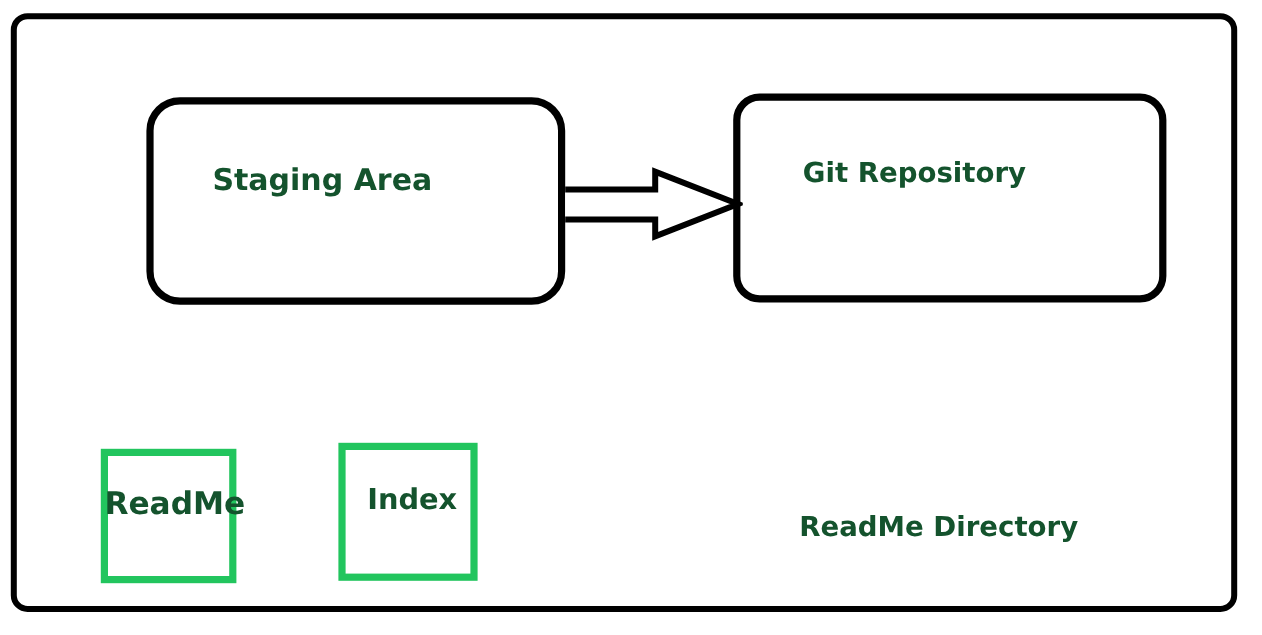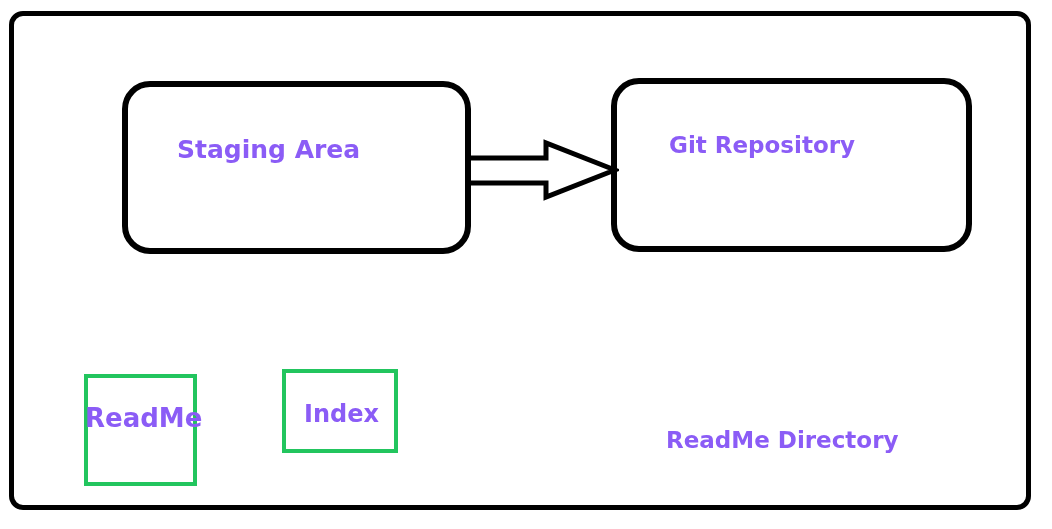--- a/index.html
+++ b/index.html
@@ -7,47 +7,47 @@
   body {
     position: relative;
     width: 1052px;
     height: 529px;
     font-family: "DejaVu Sans", "Liberation Sans", sans-serif;
     font-weight: bold;
     overflow: hidden;
   }
   .node-label {
     position: absolute;
-    color: #8b5cf6;
+    color: #14532d;
     white-space: nowrap;
     line-height: 1.1;
   }
   .container-box {
     position: absolute;
     left: 9px; top: 11px;
     width: 1022px; height: 499px;
     border: 5px solid #000;
     border-radius: 14px;
     background: #fff;
   }
   .rounded-node {
     position: absolute;
     border: 6px solid #000;
     border-radius: 28px;
     background: #fff;
   }
   .staging-node { left: 108px; top: 65px; width: 349px; height: 173px; }
-  .repo-node    { left: 597px; top: 62px; width: 361px; height: 174px; }
+  .repo-node    { left: 597px; top: 62px; width: 361px; height: 174px; border-radius: 22px; }
   .square-node {
     position: absolute;
-    border: 4px solid #22c55e;
+    border: 6px solid #22c55e;
     background: #fff;
   }
   .readme-node { left: 70px;  top: 358px; width: 113px; height: 112px; }
-  .index-node  { left: 268px; top: 353px; width: 116px; height: 84px; }
+  .index-node  { left: 268px; top: 353px; width: 116px; height: 115px; }
 
   .staging-label { left: 49px; top: 49px; font-size: 25px; }
   .repo-label    { left: 52px; top: 49px; font-size: 23px; }
   .readme-label  { left: -3px; top: 26px; font-size: 26px; }
   .index-label   { left: 18px; top: 28px; font-size: 24px; }
   .wd-label      { left: 652px; top: 412px; font-size: 23px; }
 
   .arrow-svg {
     position: absolute;
     left: 455px; top: 119px;

